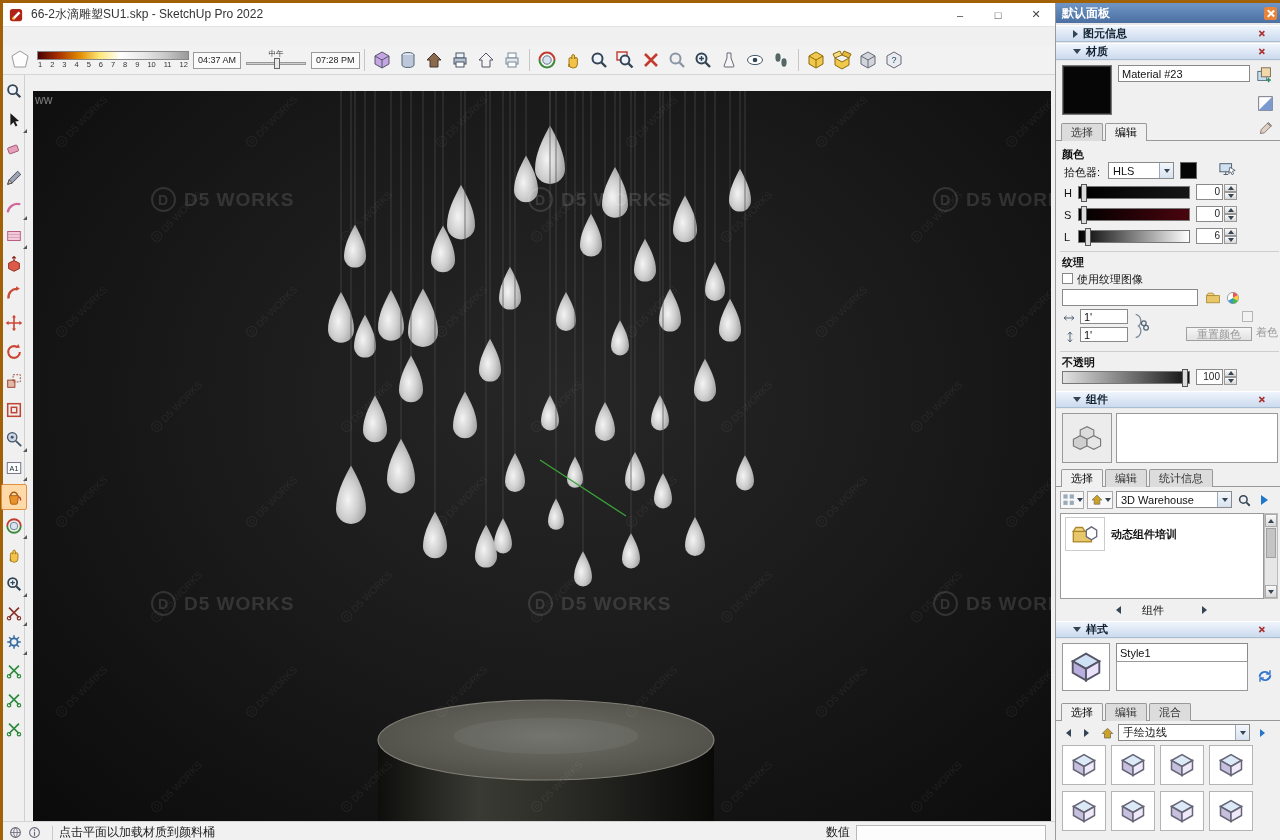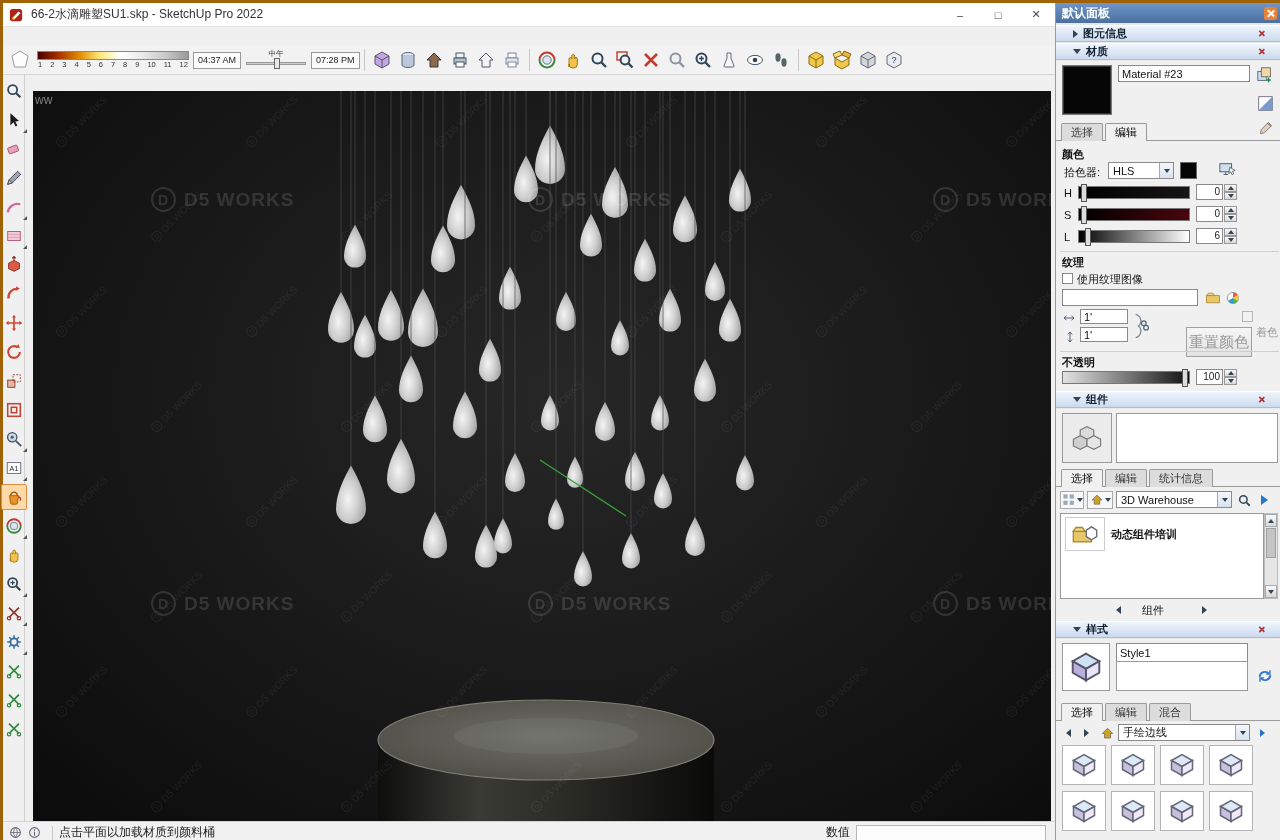--- a/index.html
+++ b/index.html
@@ -89,21 +89,21 @@
 .cb.dis{border-color:#b5b5b5;background:#f2f2f2}
 .spin{position:absolute;display:flex;align-items:center}
 .spin .val{width:27px;height:16px;border:1px solid #8a8a8a;background:#fff;font-size:10px;text-align:right;padding:1px 2px 0 0}
 .spin .btns{display:flex;flex-direction:column;margin-left:1px}
 .spin .sb{width:13px;height:8px;background:linear-gradient(#fafafa,#d8d8d8);border:1px solid #999;display:flex;align-items:center;justify-content:center}
 .slider{position:absolute;height:13px;border:1px solid #777}
 .slider .thumb{position:absolute;top:-3px;width:6px;height:18px;background:#dcdcdc;border:1px solid #555}
 .lbl{position:absolute;font-size:11px;color:#111}
 .lbl.b{font-weight:bold}
 .hr{position:absolute;left:4px;right:4px;height:1px;background:#cecece}
-.btn{position:absolute;border:1px solid #a0a0a0;background:linear-gradient(#f6f6f6,#e2e2e2);font-size:15px;height:30px;display:flex;align-items:center;justify-content:center}
+.btn{position:absolute;border:1px solid #a0a0a0;background:linear-gradient(#f6f6f6,#e2e2e2);font-size:11px;height:14px;display:flex;align-items:center;justify-content:center}
 .btn.dis{color:#999}
 .icon-btn{position:absolute;display:flex;align-items:center;justify-content:center;border:1px solid transparent}
 
 .list{position:absolute;background:#fff;border:1px solid #999}
 .list-item{display:flex;align-items:center;gap:6px;padding:3px 4px}
 .list-item .th{width:40px;height:34px;border:1px solid #ccc;background:#fff;display:flex;align-items:center;justify-content:center;flex:none}
 .list-item .nm{font-weight:bold;font-size:11px;color:#111}
 .vscroll{position:absolute;width:14px;background:#e6e6e6;border:1px solid #bbb}
 .vscroll .sb{position:absolute;left:0;right:0;height:13px;background:linear-gradient(#fafafa,#d8d8d8);border:1px solid #aaa;display:flex;align-items:center;justify-content:center}
 .vscroll .tk{position:absolute;left:1px;right:1px;background:#c4c4c4;border:1px solid #a0a0a0}

